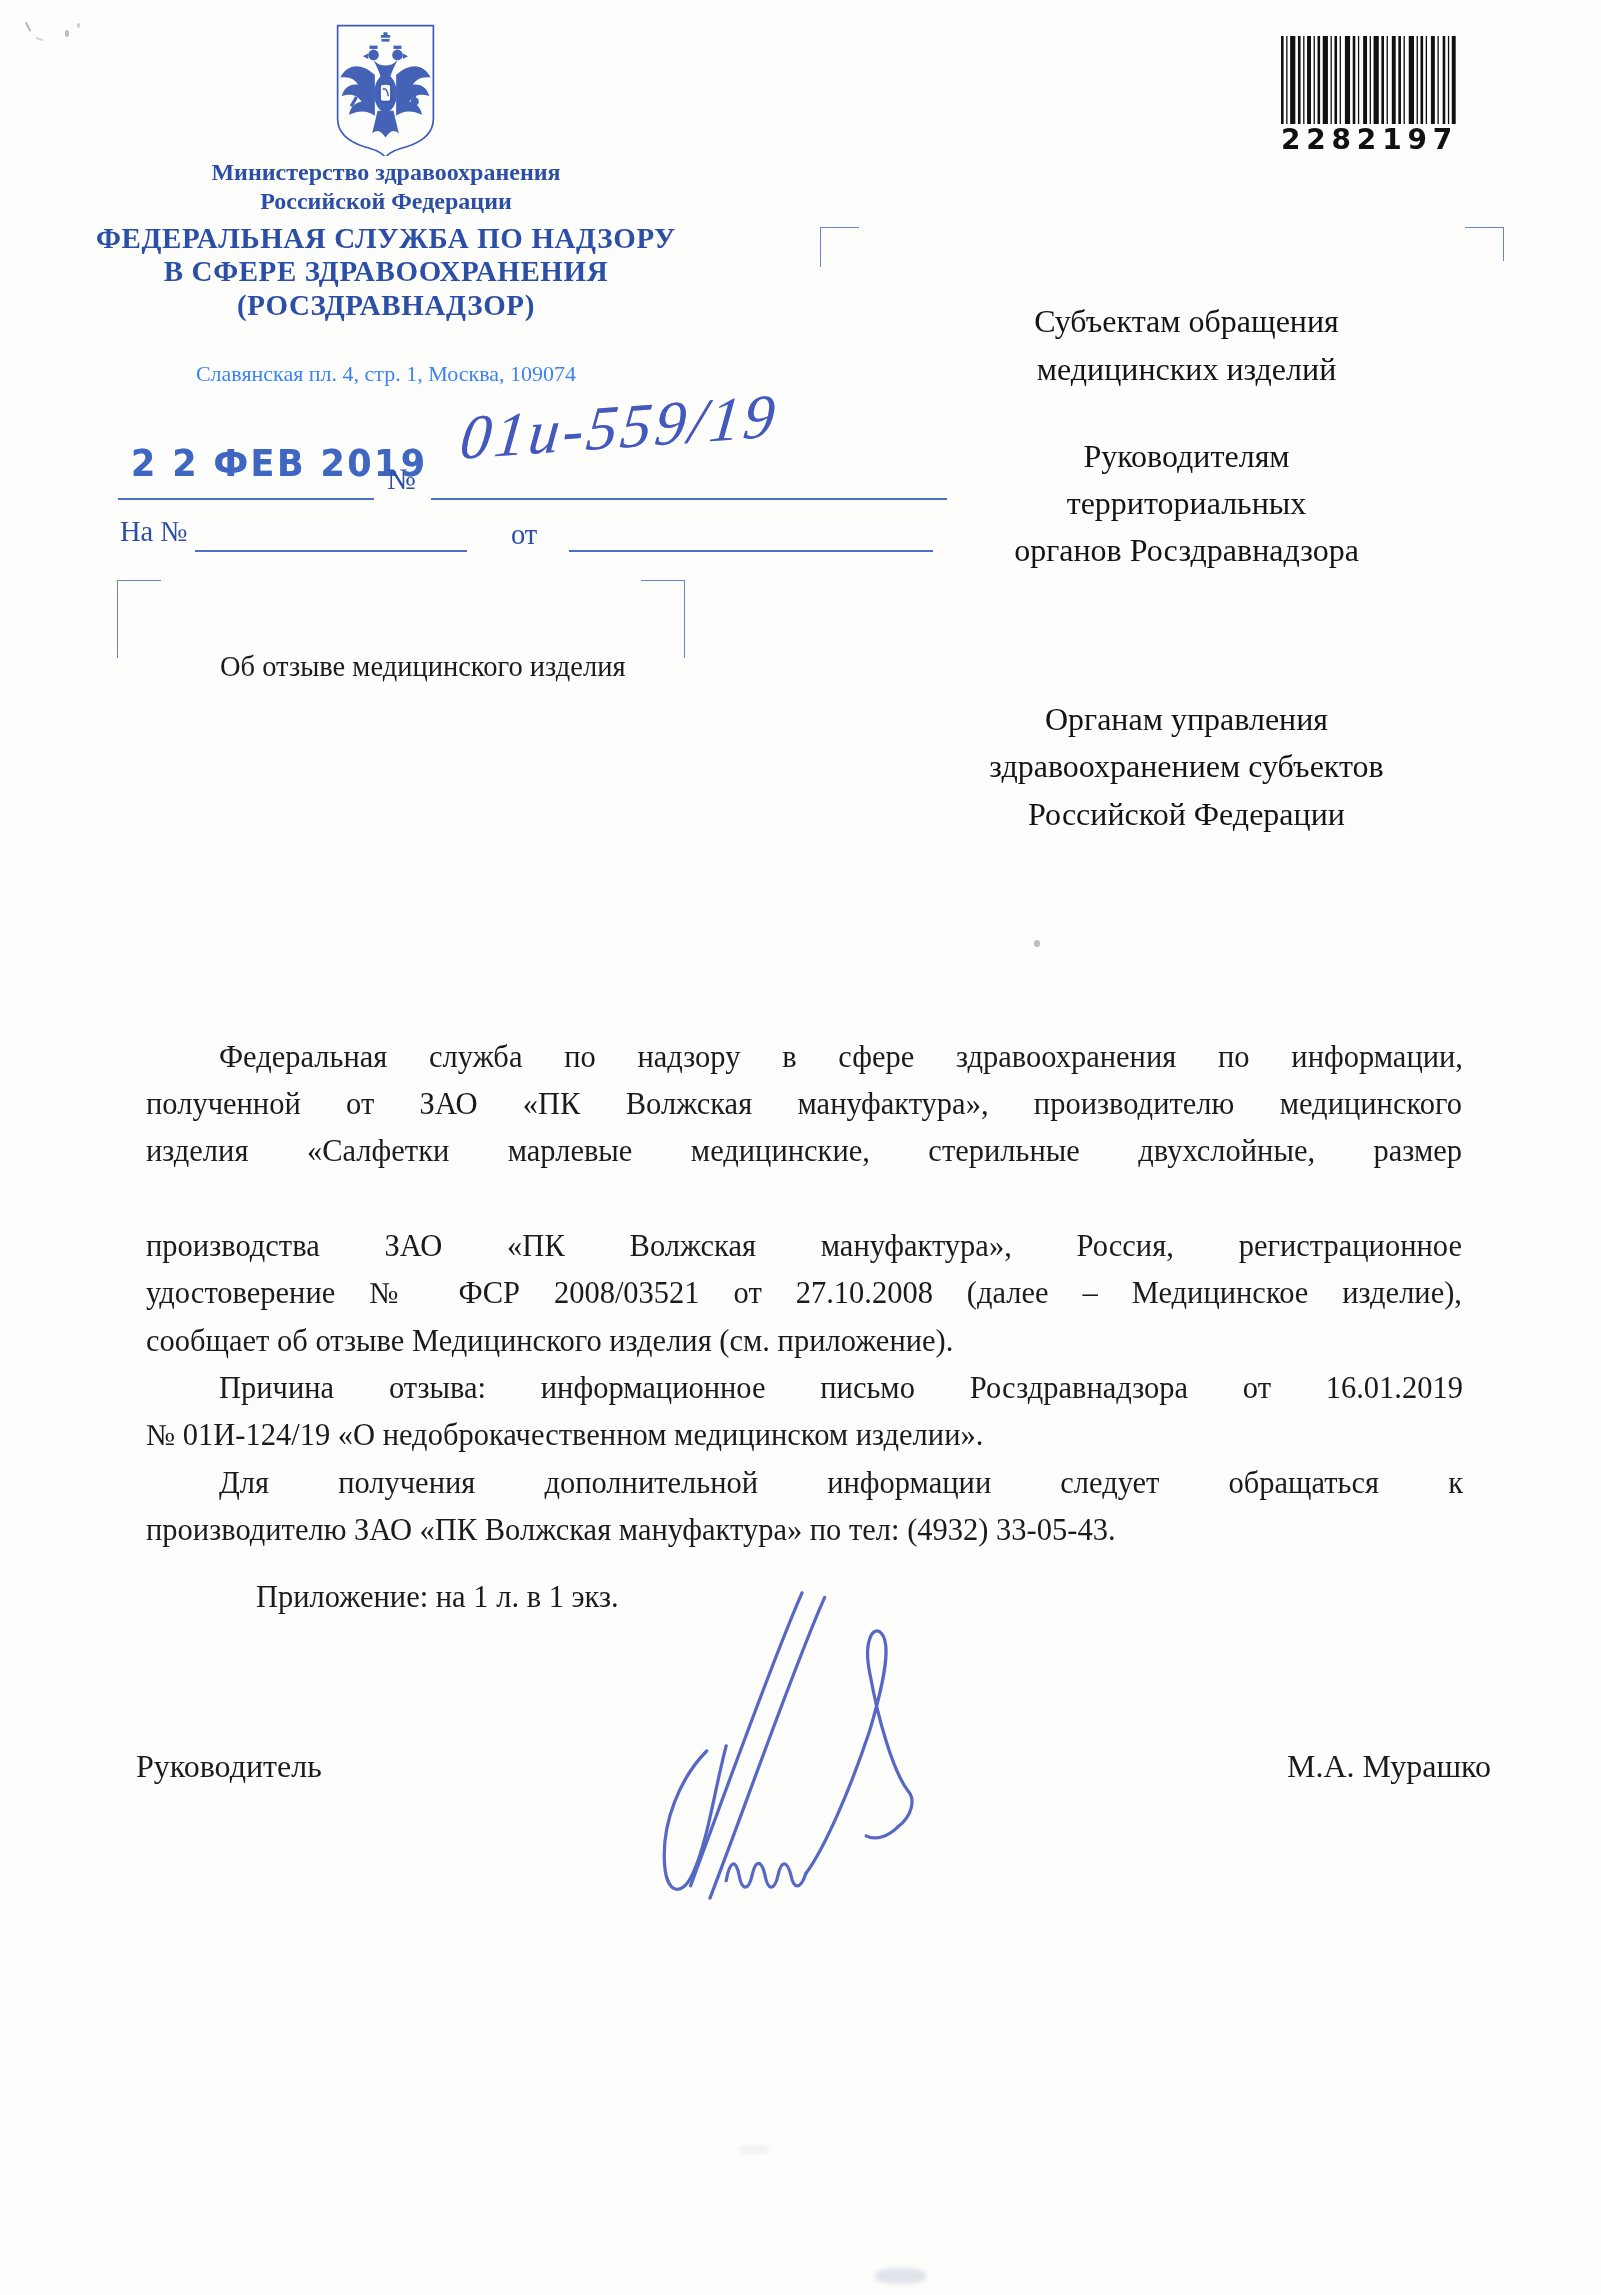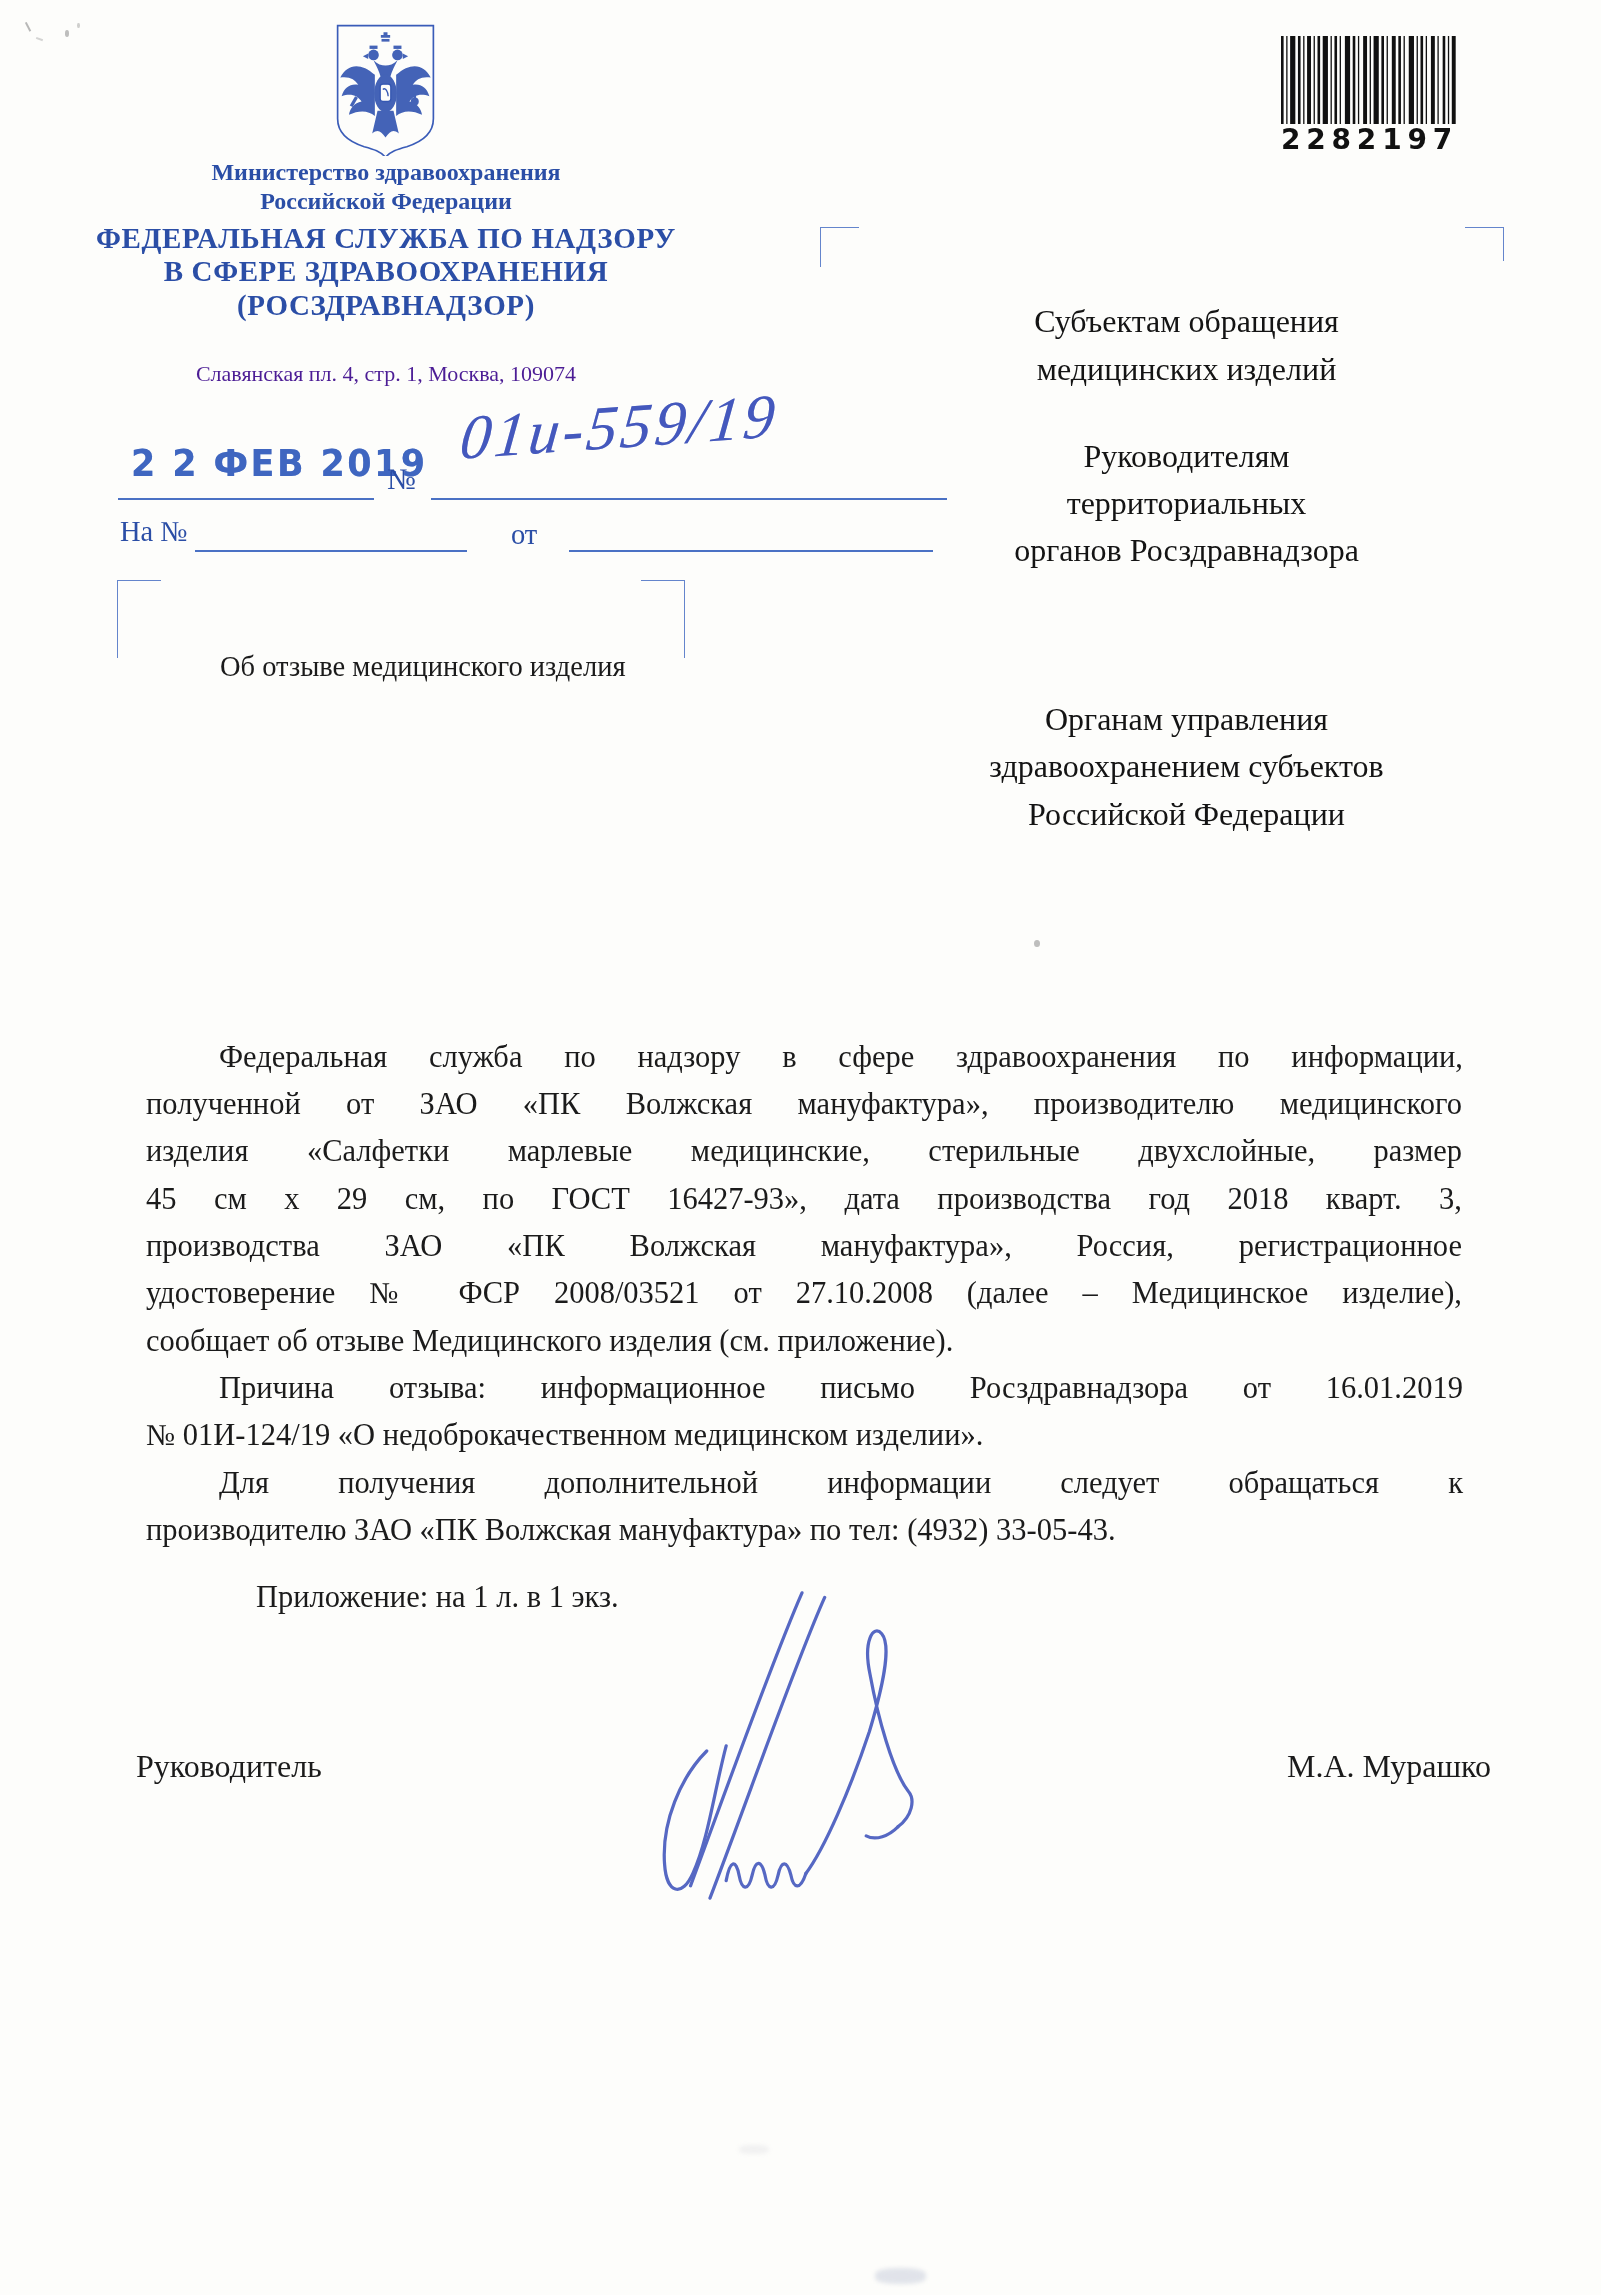--- a/index.html
+++ b/index.html
@@ -20,21 +20,21 @@
     color:var(--body);
     overflow:hidden;
     padding-left:44px;
   }
   .abs{position:absolute;}
 
   
   .lh{left:52px;width:668px;text-align:center;color:var(--blue);}
   .lh-ministry{font-size:24px;font-weight:bold;}
   .lh-service{font-size:29px;font-weight:bold;letter-spacing:0.6px;}
-  .lh-addr{font-size:22px;color:#4c1d95;}
+  .lh-addr{font-size:22px;color:#3b82f6;}
 
   
   .stamp-date{
     font-family:"DejaVu Sans","Liberation Sans",sans-serif;
     font-weight:700;font-size:38px;color:var(--stamp);
     letter-spacing:2.6px;transform:scaleX(.92);transform-origin:left;
     text-shadow:0 0 0.6px rgba(63,102,192,.55);
   }
   .rule{height:1.9px;background:var(--rule);}
   .no-label{font-size:30px;color:var(--blue);}
@@ -195,21 +195,20 @@
   <div class="abs addr-line" style="top:532px;">органов Росздравнадзора</div>
   <div class="abs addr-line" style="top:701px;">Органам управления</div>
   <div class="abs addr-line" style="top:748px;">здравоохранением субъектов</div>
   <div class="abs addr-line" style="top:796px;">Российской Федерации</div>
 
   <div class="abs speck" style="left:1034px;top:940px;width:5.8px;height:7.1px;opacity:.55;"></div>
 
   <div class="abs bl ind" style="top:1038px;">Федеральная служба по надзору в сфере здравоохранения по информации,</div>
   <div class="abs bl" style="top:1085px;">полученной от ЗАО «ПК Волжская мануфактура», производителю медицинского</div>
   <div class="abs bl" style="top:1132px;">изделия «Салфетки марлевые медицинские, стерильные двухслойные, размер</div>
-  <div class="abs bl" style="top:1180px;">45 см х 29 см, по ГОСТ 16427-93», дата производства год 2018 кварт. 3,</div>
   <div class="abs bl" style="top:1227px;">производства ЗАО «ПК Волжская мануфактура», Россия, регистрационное</div>
   <div class="abs bl" style="top:1274px;">удостоверение № ФСР 2008/03521 от 27.10.2008 (далее – Медицинское изделие),</div>
   <div class="abs bl last" style="top:1322px;">сообщает об отзыве Медицинского изделия (см. приложение).</div>
 
   <div class="abs bl ind" style="top:1369px;">Причина отзыва: информационное письмо Росздравнадзора от 16.01.2019</div>
   <div class="abs bl last" style="top:1416px;">№ 01И-124/19 «О недоброкачественном медицинском изделии».</div>
 
   <div class="abs bl ind" style="top:1464px;">Для получения дополнительной информации следует обращаться к</div>
   <div class="abs bl last" style="top:1511px;">производителю ЗАО «ПК Волжская мануфактура» по тел: (4932) 33-05-43.</div>
 

